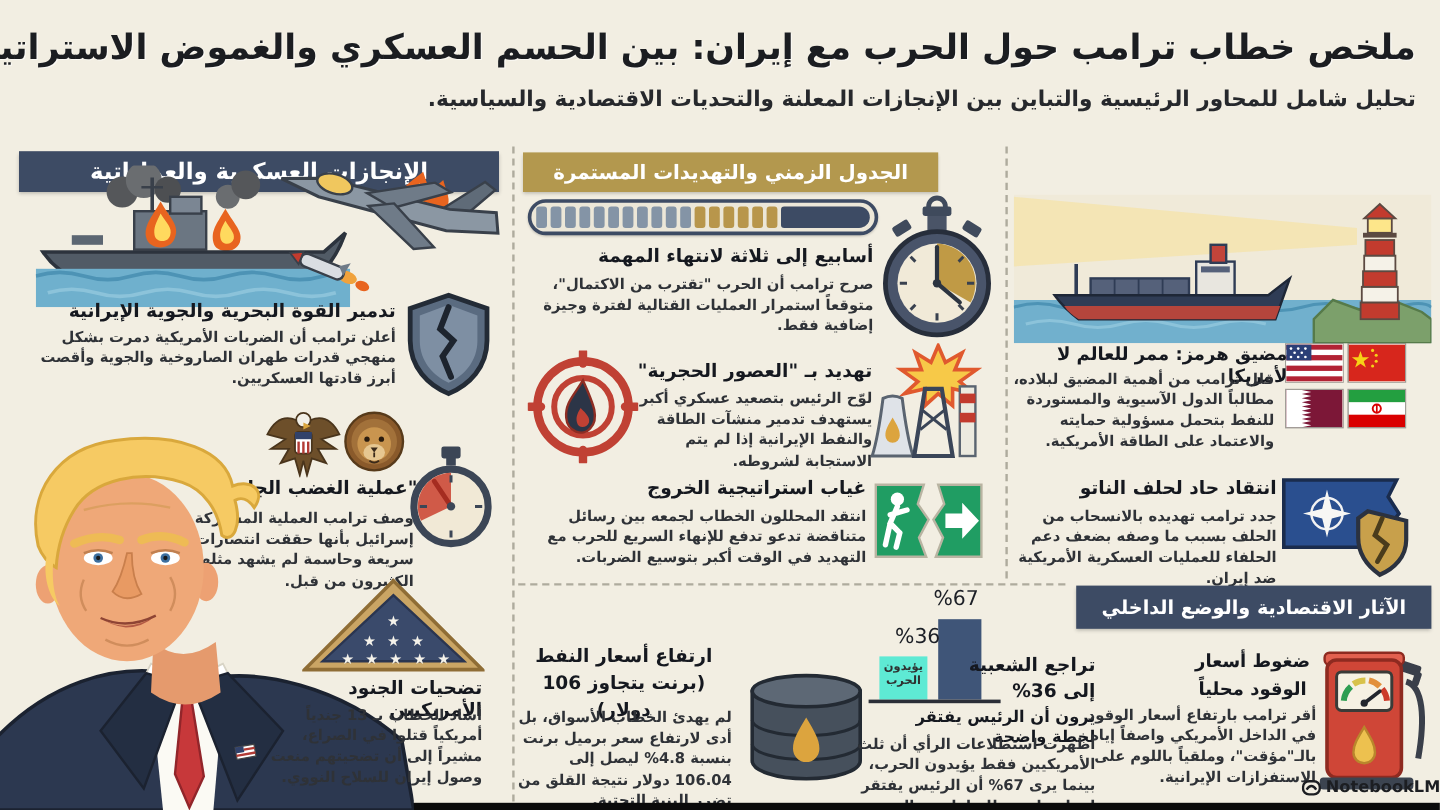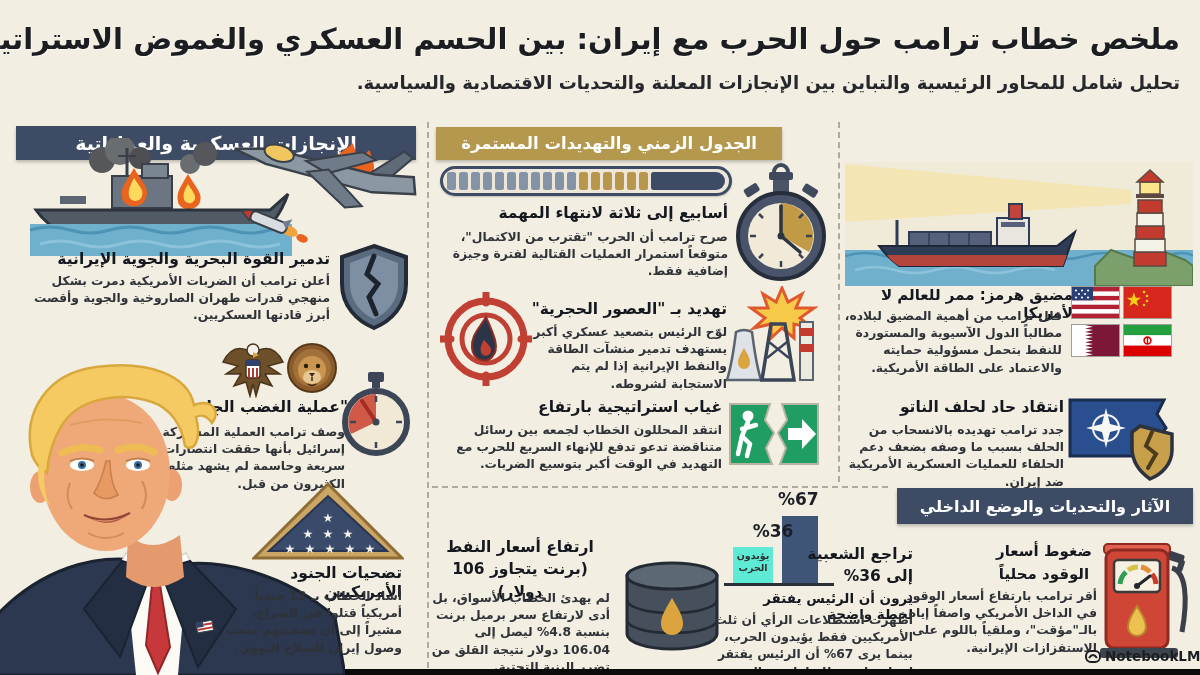--- a/index.html
+++ b/index.html
@@ -31,21 +31,21 @@
     direction:ltr;box-sizing:border-box;border:3px solid #3d4b64;border-radius:16px;
     background:#ece7d8;padding:3px 4px;display:flex;align-items:stretch;gap:3px;
     box-shadow:0 1px 2px rgba(0,0,0,.2);
   }
   .pseg{flex:0 0 9px;border-radius:2.5px;}
   .pseg-gray{background:#8494a6;}
   .pseg-gold{background:#b8964b;}
   .psolid{flex:1;background:#3d4b64;border-radius:3px 10px 10px 3px;}
   
   .poll-bar{position:absolute;bottom:0;}
-  .poll-label{position:absolute;font-weight:bold;color:#1c1f26;font-size:17px;direction:ltr;text-align:center;}
+  .poll-label{position:absolute;font-weight:normal;color:#1c1f26;font-size:17px;direction:ltr;text-align:left;}
   .bar-inner-label{
     position:absolute;left:0;right:0;top:3px;text-align:center;
     font-size:9.5px;font-weight:bold;color:#2e3030;line-height:1.25;
   }
   .baseline{position:absolute;background:#2b2f38;height:2.5px;}
   .flag{display:block;box-shadow:0 0 0 1px rgba(60,60,60,.45);}
   .watermark{display:flex;align-items:center;gap:4px;direction:ltr;color:#1c1e22;font-weight:bold;font-size:13.5px;}
   .blackbar{background:#0b0b0b;}
 </style>
 </head>
@@ -275,21 +275,21 @@
     <path d="M12,46 C10,62 8,78 3,94 L37,94 C32,78 30,62 28,46 Q20,42 12,46 Z" fill="#dfe3e8" stroke="#5a6470" stroke-width="2.5"></path>
     <path d="M20,62 C16,69 14,72 14,77 A6,6 0 0 0 26,77 C26,72 24,69 20,62 Z" fill="#dca43e"></path>
     <polygon points="47,38 61,38 70,94 38,94" fill="none" stroke="#3a4558" stroke-width="3.5"></polygon>
     <line x1="45" y1="56" x2="65" y2="72" stroke="#3a4558" stroke-width="2.5"></line>
     <line x1="63" y1="56" x2="43" y2="72" stroke="#3a4558" stroke-width="2.5"></line>
     <rect x="76" y="36" width="13" height="58" fill="#eceadf" stroke="#5a6470" stroke-width="2"></rect>
     <rect x="76" y="42" width="13" height="8" fill="#c23b2e"></rect>
     <rect x="76" y="58" width="13" height="8" fill="#c23b2e"></rect>
   </svg>
 
-  <div class="abs sec-title" style="right:478px;top:398px;width:250px;">غياب استراتيجية بارتفاع</div>
+  <div class="abs sec-title" style="right:478px;top:398px;width:250px;">غياب استراتيجية الخروج</div>
   <div class="abs sec-body" style="right:478px;top:422px;width:290px;">انتقد المحللون الخطاب لجمعه بين رسائل متناقضة تدعو تدفع للإنهاء السريع للحرب مع التهديد في الوقت أكبر بتوسيع الضربات.</div>
   <svg class="abs" style="left:726px;top:398px;" width="96" height="72" viewBox="0 0 96 72">
     <path d="M4,6 H44 L39,22 L48,35 L40,50 L46,66 H4 Z" fill="#209d63" stroke="#b9b4a2" stroke-width="2"></path>
     <path d="M92,6 H56 L61,22 L52,35 L60,50 L54,66 H92 Z" fill="#209d63" stroke="#b9b4a2" stroke-width="2"></path>
     <circle cx="22" cy="18" r="5.5" fill="#fff"></circle>
     <path d="M22,24 L16,38 L24,46 M16,31 L30,27 M16,38 L12,56 M24,46 L21,58" fill="none" stroke="#fff" stroke-width="4.5" stroke-linecap="round"></path>
     <polygon points="62,30 76,30 76,21 90,36 76,51 76,42 62,42" fill="#fff"></polygon>
   </svg>
 
   <div class="abs sec-title center" style="left:430px;top:536px;width:180px;line-height:1.45;">ارتفاع أسعار النفط (برنت يتجاوز 106 دولار)</div>
@@ -393,21 +393,21 @@
   <div class="abs sec-title" style="right:136px;top:398px;width:180px;">انتقاد حاد لحلف الناتو</div>
   <div class="abs sec-body" style="right:136px;top:422px;width:226px;text-align:right;">جدد ترامب تهديده بالانسحاب من الحلف بسبب ما وصفه بضعف دعم الحلفاء للعمليات العسكرية الأمريكية ضد إيران.</div>
   <svg class="abs" style="left:1066px;top:392px;" width="114" height="90" viewBox="0 0 114 90">
     <path d="M4,8 H98 L91,22 L100,36 L89,50 L96,64 H4 Z" fill="#2a4f8f" stroke="#1a2c4d" stroke-width="3"></path>
     <circle cx="40" cy="36" r="13" fill="none" stroke="#f2f2f2" stroke-width="2"></circle>
     <polygon points="40,16 44,32 60,36 44,40 40,56 36,40 20,36 36,32" fill="#f7f7f4"></polygon>
     <path d="M74,34 L106,42 V58 C106,72 96,82 84,87 C74,80 66,70 66,56 V40 Z" fill="#c8a04b" stroke="#2b3240" stroke-width="3.5"></path>
     <polyline points="86,40 80,54 90,62 82,76" fill="none" stroke="#4a3c1c" stroke-width="4" stroke-linecap="round"></polyline>
   </svg>
 
-  <div class="abs hdr hdr-navy" style="left:897px;top:488px;width:296px;height:36px;font-size:16px;">الآثار والتحديات والوضع الداخلي</div>
+  <div class="abs hdr hdr-navy" style="left:897px;top:488px;width:296px;height:36px;font-size:16px;">الآثار الاقتصادية والوضع الداخلي</div>
 
   <div class="abs sec-title center" style="left:988px;top:540px;width:112px;line-height:1.5;font-size:15px;">ضغوط أسعار الوقود محلياً</div>
   <div class="abs sec-body" style="right:103px;top:588px;width:206px;">أقر ترامب بارتفاع أسعار الوقود في الداخل الأمريكي واصفاً إياه بالـ"مؤقت"، وملقياً باللوم على الاستفزازات الإيرانية.</div>
   <svg class="abs" style="left:1098px;top:536px;" width="92" height="126" viewBox="0 0 92 126">
     <path d="M74,32 C88,36 90,62 84,96" fill="none" stroke="#3a3f4a" stroke-width="5"></path>
     <g transform="translate(70,14) rotate(18)">
         <rect width="18" height="9" rx="2" fill="#3a3f4a"></rect>
         <rect x="14" y="5" width="6" height="12" rx="2" fill="#3a3f4a"></rect>
       </g>
     <rect x="6" y="8" width="66" height="10" rx="4" fill="#e2604f" stroke="#8e2a20" stroke-width="2"></rect>

